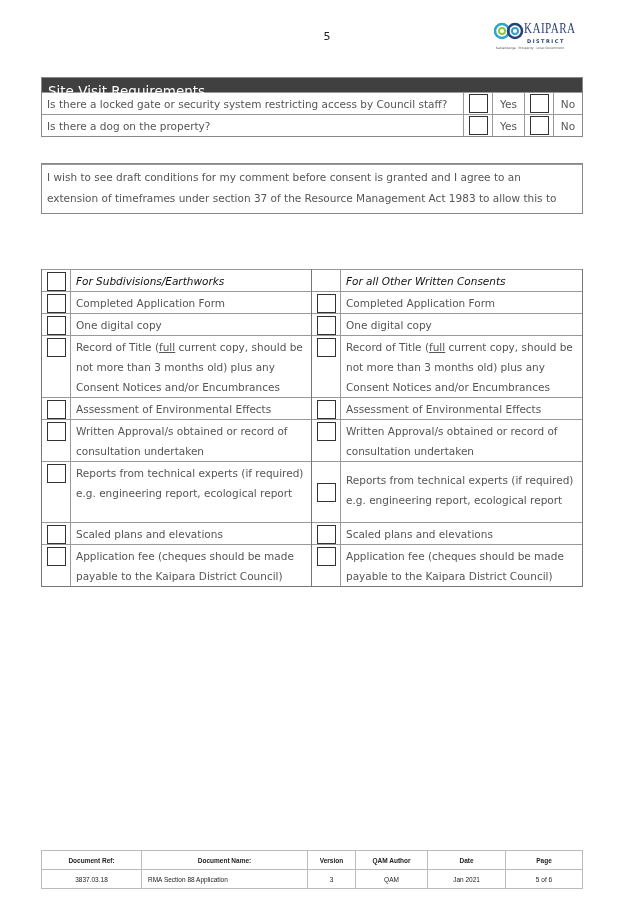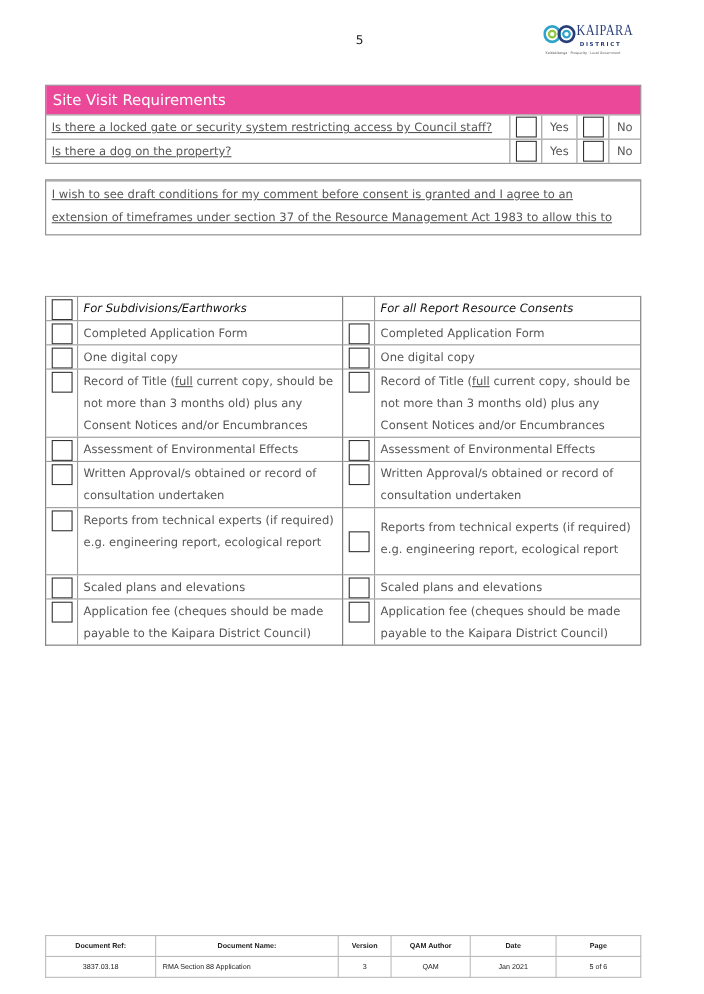--- a/index.html
+++ b/index.html
@@ -5,37 +5,37 @@
   * { box-sizing: border-box; margin: 0; padding: 0; }
   html, body { width: 640px; height: 904px; background: #ffffff; }
   body { position: relative; font-family: "DejaVu Sans", sans-serif; color: #555; overflow: hidden; }
   .page-num { position: absolute; top: 30px; left: 0; width: 654px; text-align: center; font-size: 11px; color: #222; }
   .logo { position: absolute; left: 494px; top: 20px; width: 110px; height: 32px; }
   .logo-word { position: absolute; left: 30px; top: 1px; font-family: "Liberation Serif", serif; font-size: 14px; color: #2a3f7a; letter-spacing: 0.5px; transform: scaleX(0.8); transform-origin: left; }
   .logo-sub { position: absolute; left: 33px; top: 18px; font-size: 5px; letter-spacing: 1.5px; color: #2a3f7a; font-weight: bold; }
   .logo-tag { position: absolute; left: 2px; top: 26px; font-size: 3px; color: #555; white-space: nowrap; }
 
   .section { position: absolute; left: 41px; width: 542px; border: 1px solid #888; }
-  .sec-head { background: #ec4899; color: #fff; font-size: 13.5px; height: 26px; line-height: 26px; padding-left: 6px; }
+  .sec-head { background: #404040; color: #fff; font-size: 13.5px; height: 14px; line-height: 26px; padding-left: 6px; }
   .row { display: flex; border-top: 1px solid #999; font-size: 10.5px; color: #555; }
   .cell { padding: 0 5px; }
   .box { display: inline-block; width: 19px; height: 19px; border: 1.5px solid #333; background: #fff; }
   .small-box { display: inline-block; width: 11px; height: 11px; border: 1.5px solid #222; vertical-align: -1px; }
 
   
   #site { top: 77px; }
   #site .row { height: 22px; align-items: stretch; }
-  #site .q { flex: 1; line-height: 22px; border-right: 1px solid #999; text-decoration: underline; }
+  #site .q { flex: 1; line-height: 22px; border-right: 1px solid #999; }
   #site .bx { width: 29px; display: flex; align-items: center; justify-content: center; border-right: 1px solid #999; }
   #site .lbl { width: 32px; line-height: 22px; text-align: center; border-right: 1px solid #999; }
   #site .lbl.last { border-right: none; width: 28px; }
 
   
   #draft { top: 163px; }
-  #draft .body { border-top: 1px solid #999; padding: 2px 5px 4px 5px; font-size: 10.5px; line-height: 21px; color: #555; text-decoration: underline; }
+  #draft .body { border-top: 1px solid #999; padding: 2px 5px 4px 5px; font-size: 10.5px; line-height: 21px; color: #555; }
   #draft .opt { margin-left: 18px; }
   #draft .opt span.t { margin-left: 6px; }
 
   
   #check { top: 269px; width: 542px; border: none; }
   #check .sec-head { border: 1px solid #888; }
   .clist { display: flex; align-items: flex-end; }
   .col { width: 271px; }
   .col.left { border-left: 1px solid #777; border-right: 1px solid #777; border-bottom: 1px solid #777; }
   .col.right { border-right: 1px solid #777; }
@@ -157,21 +157,21 @@
       <div class="crow" style="height:42px">
           <div class="cb">
             <span class="box"></span>
           </div>
           <div class="ct">Application fee (cheques should be made payable to the Kaipara District Council)</div>
         </div>
     </div>
     <div class="col right">
       <div class="crow" style="height:22px">
           <div class="cb"></div>
-          <div class="ct ital">For all Report Resource Consents</div>
+          <div class="ct ital">For all Other Written Consents</div>
         </div>
       <div class="crow" style="height:22px">
           <div class="cb">
             <span class="box"></span>
           </div>
           <div class="ct">Completed Application Form</div>
         </div>
       <div class="crow" style="height:22px">
           <div class="cb">
             <span class="box"></span>

